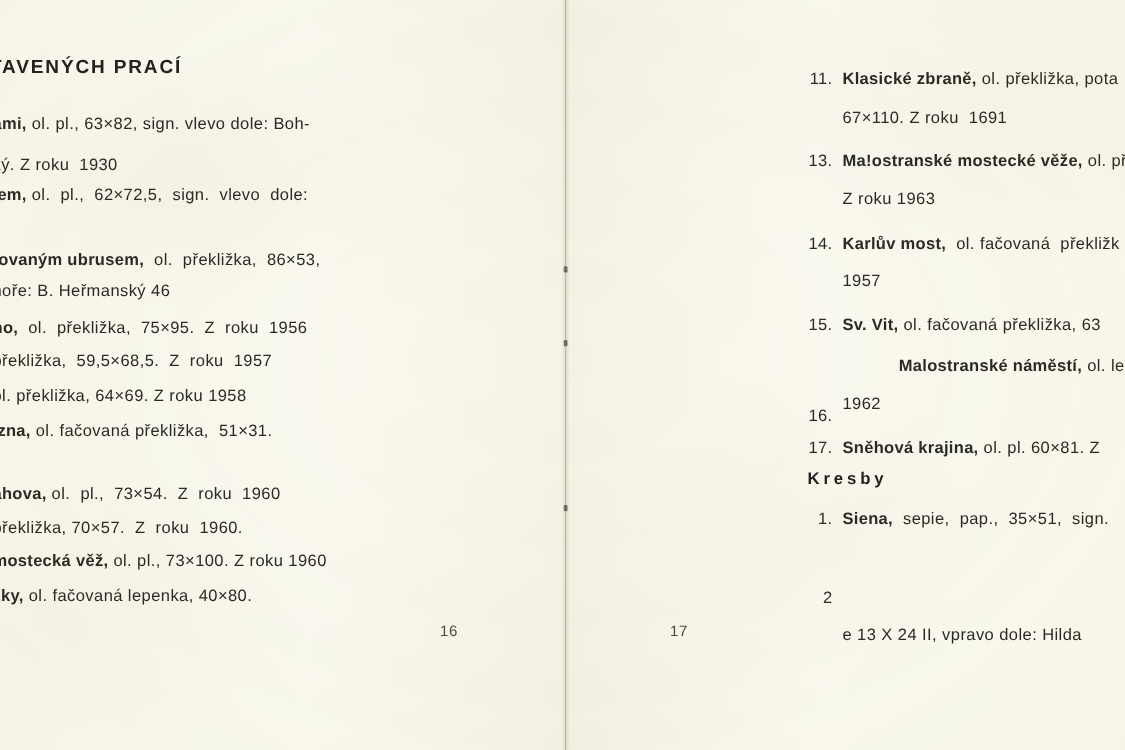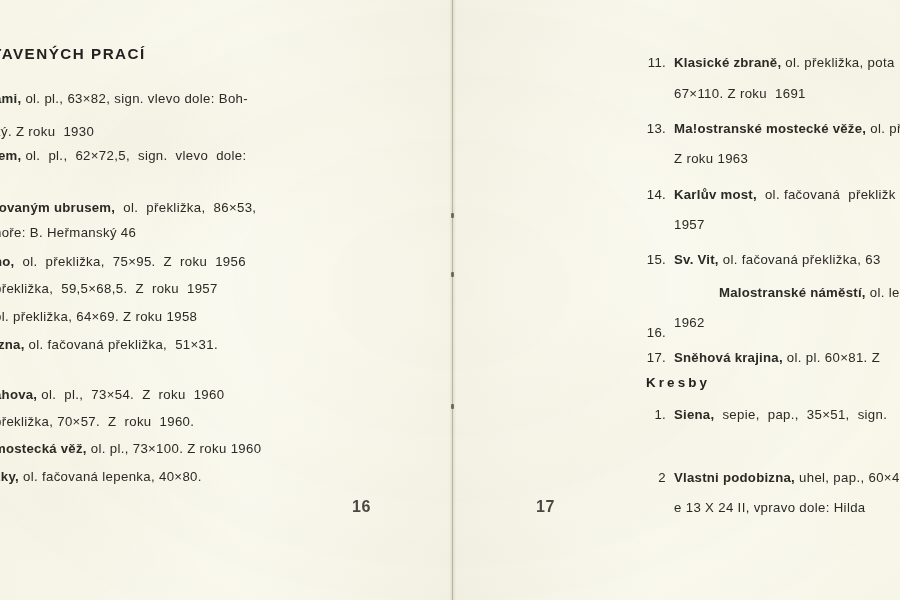--- a/index.html
+++ b/index.html
@@ -111,24 +111,23 @@
     font-size: 13.2px;
     letter-spacing: .3px;
     text-align: right;
     color: #2b2a25;
   }
 
   
   .folio {
     position: absolute;
     white-space: pre;
-    font-size: 16px;
+    font-size: 12px;
     letter-spacing: .6px;
     color: #4a4942;
-    font-weight: bold;
   }
 
   
   .haze {
     position: absolute;
     inset: 0;
     pointer-events: none;
     background: radial-gradient(ellipse 760px 520px at 50% 48%, rgba(255,255,255,.16), rgba(182,176,150,.10) 95%);
     mix-blend-mode: multiply;
     opacity: .55;
@@ -209,21 +208,20 @@
     <div class="num" style="left:176px; top:350px; width:38px;">17.</div>
     <div class="line" style="left:222px; top:350px;"><span class="bold">Sněhová krajina,</span><span> ol. pl. 60×81. Z</span></div>
 
     <div class="subhead" style="left:194px; top:375px;">Kresby</div>
 
     <div class="num" style="left:176px; top:407px; width:38px;">1.</div>
     <div class="line" style="left:222px; top:407px;"><span class="bold">Siena,</span><span>  sepie,  pap.,  35×51,  sign.</span></div>
 
 
     <div class="num" style="left:176px; top:470px; width:38px;">2</div>
-    <div class="line" style="left:222px; top:470px;"><span class="bold">Vlastni podobizna,</span><span> uhel, pap., 60×4</span></div>
 
     <div class="line" style="left:222px; top:500px;"><span>e 13 X 24 II, vpravo dole: Hilda</span></div>
 
     <div class="folio" style="left:84px; top:498px;">17</div>
   </div>
 
   <div class="haze"></div>
 </div>
 
 </body></html>

